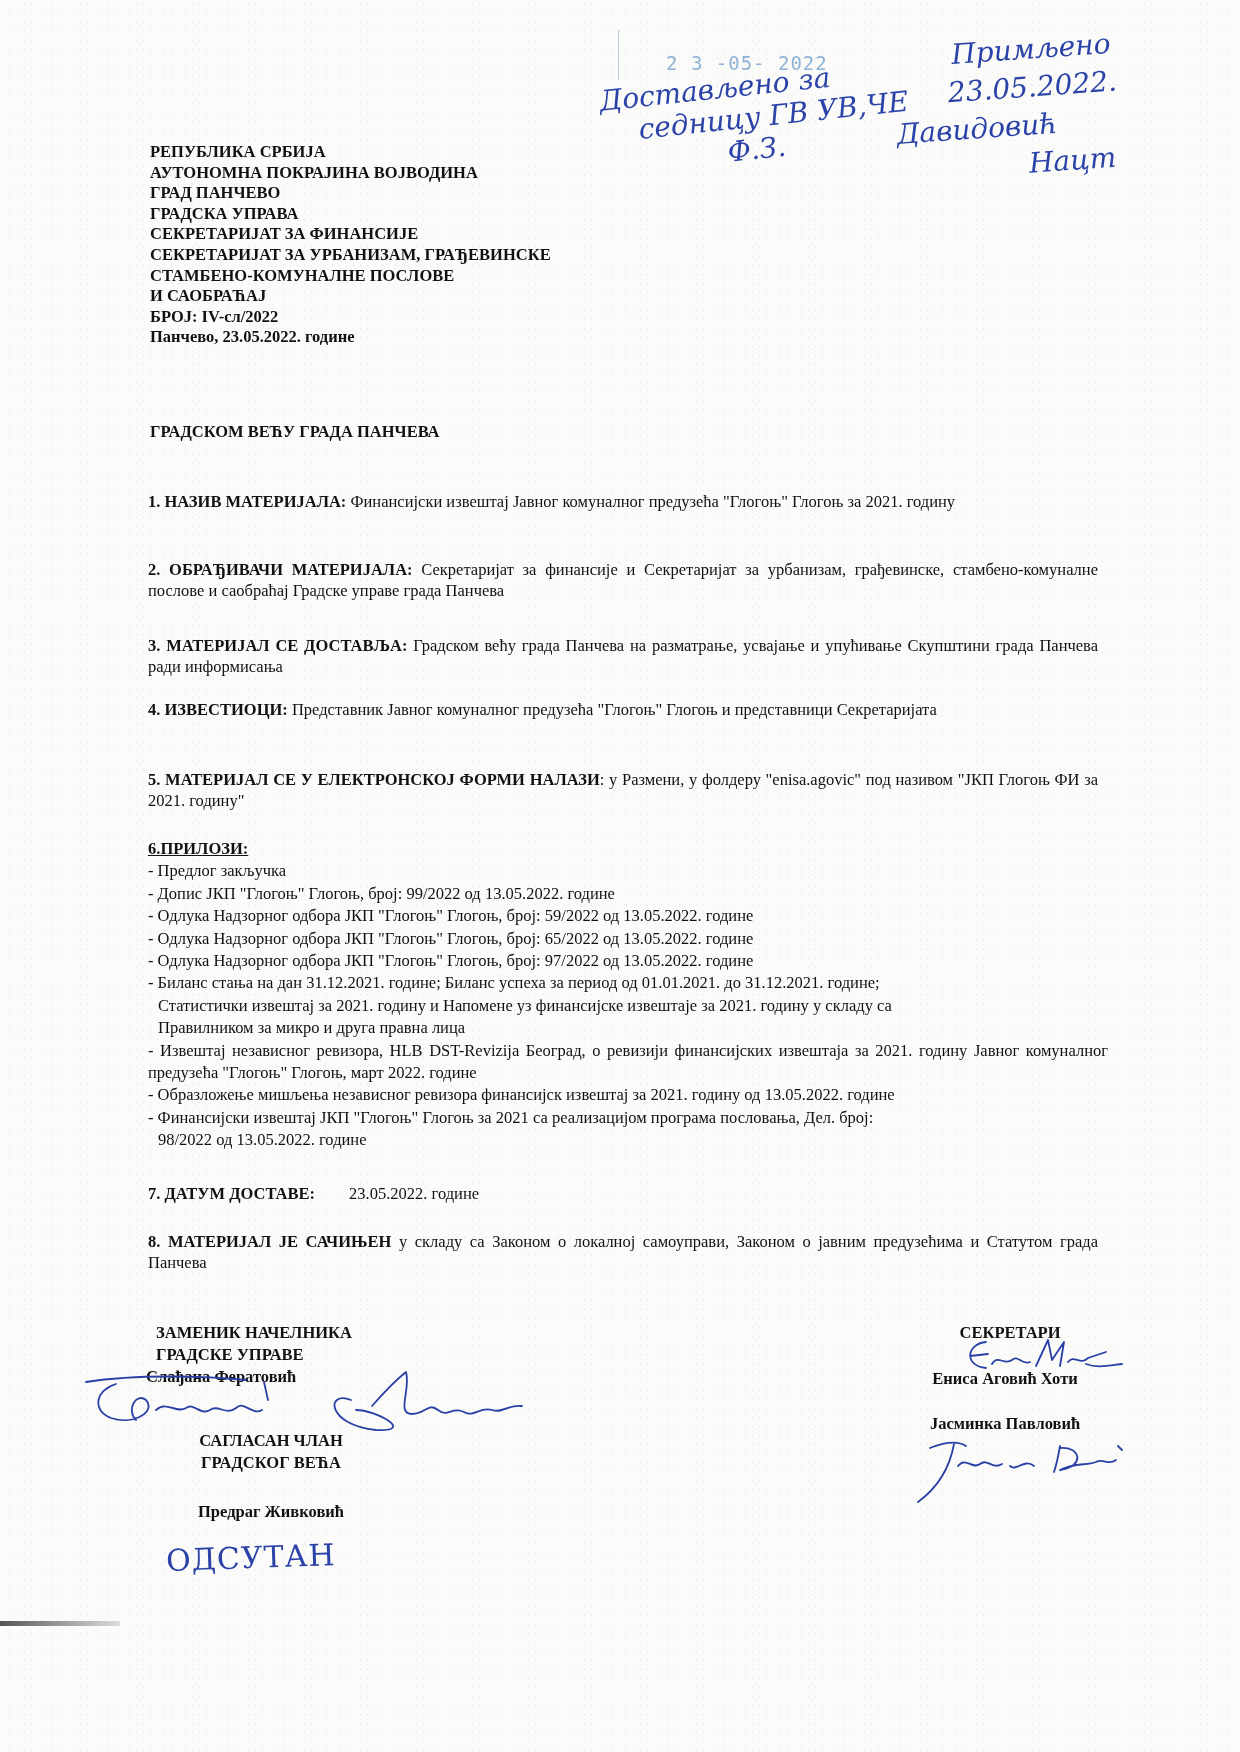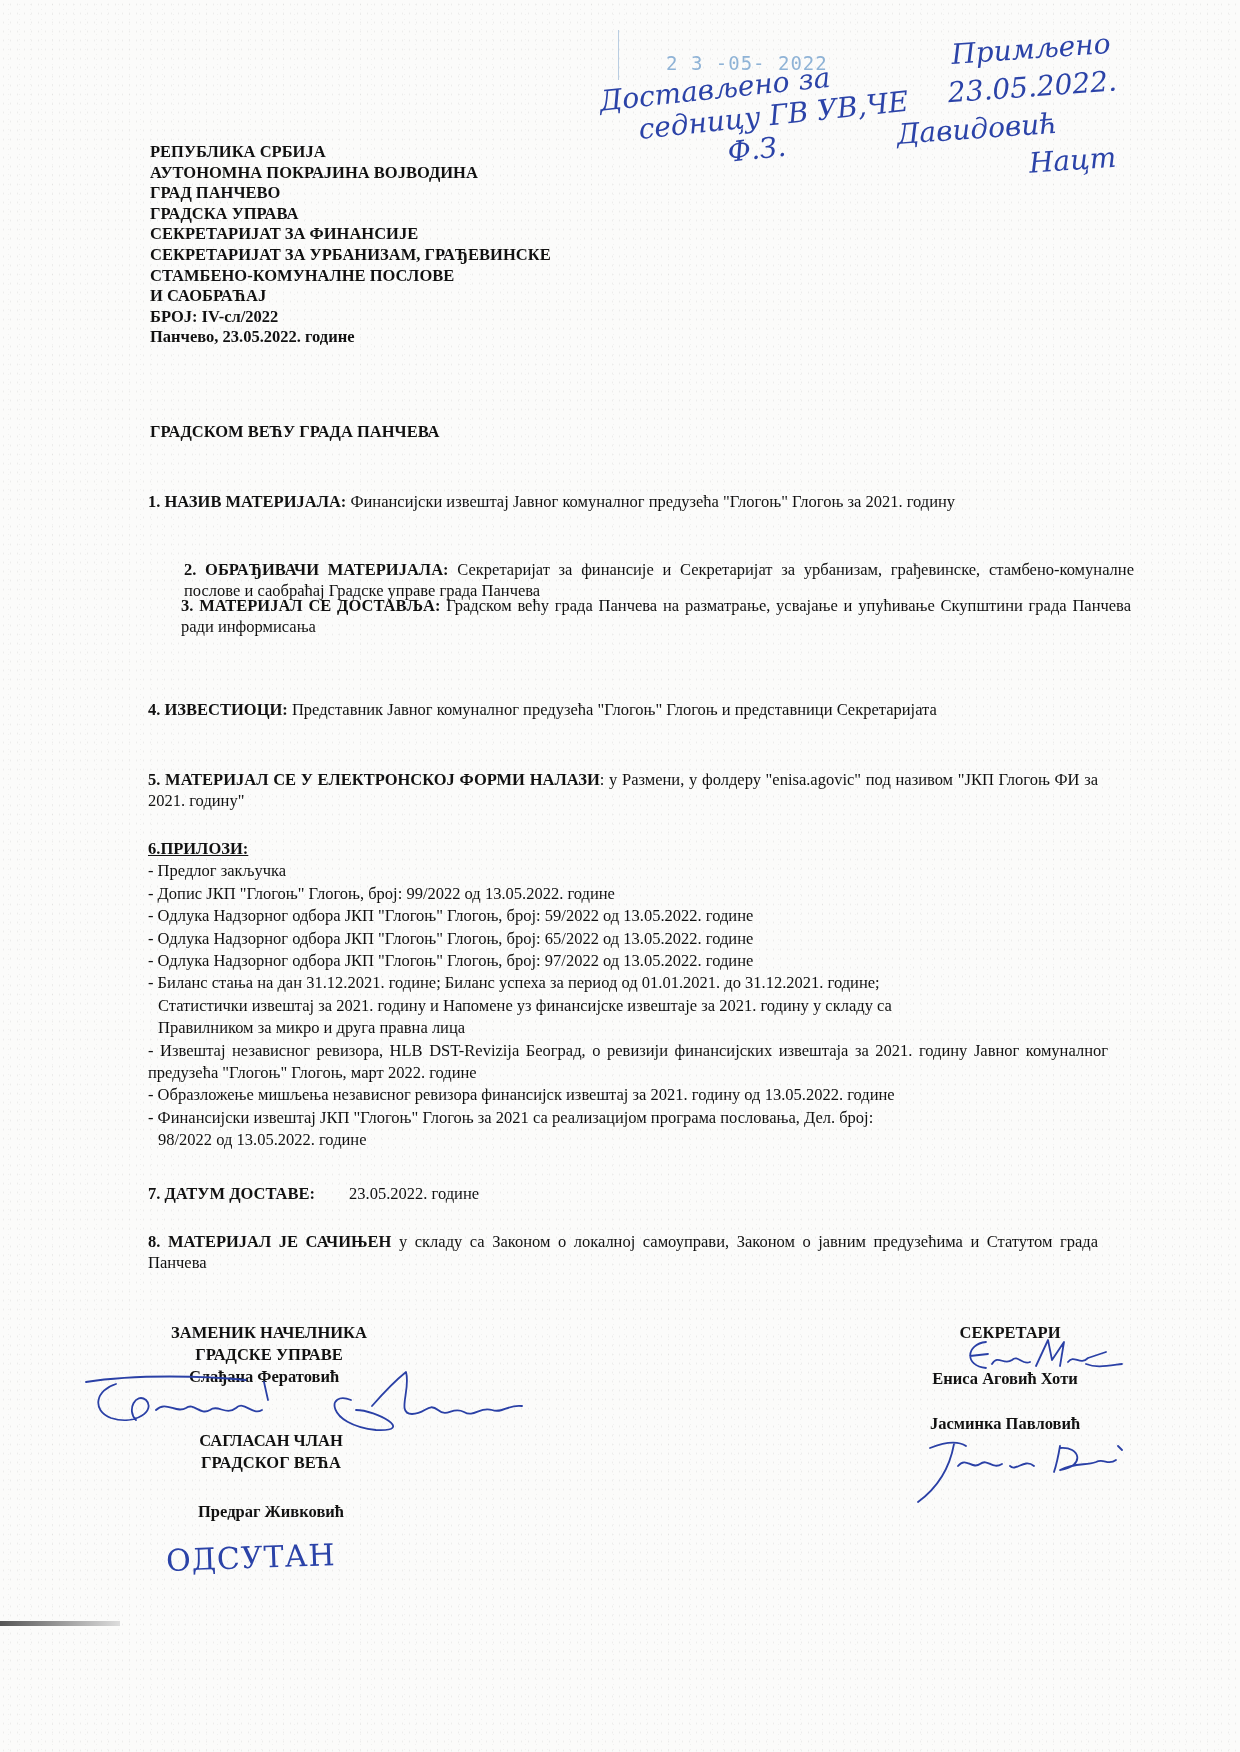--- a/index.html
+++ b/index.html
@@ -31,21 +31,21 @@
     }
     .section .lbl { font-weight: bold; }
     .attachments { position: absolute; left: 148px; top: 838px; width: 960px; font-size: 16.5px; line-height: 22.4px; }
     .attachments .title { font-weight: bold; text-decoration: underline; }
     .attachments .item { white-space: nowrap; }
     .attachments .item.wrap { white-space: normal; text-align: justify; }
     .attachments .cont { padding-left: 10px; white-space: nowrap; }
     .date-line { position: absolute; left: 148px; top: 1184px; font-size: 16.5px; }
     .date-line .lbl { font-weight: bold; }
     .date-line .val { margin-left: 34px; }
-    .sig-left { position: absolute; left: 144px; top: 1322px; font-weight: bold; font-size: 16.5px; line-height: 22px; text-align: center; width: 250px; }
+    .sig-left { position: absolute; left: 156px; top: 1322px; font-weight: bold; font-size: 16.5px; line-height: 22px; text-align: left; width: 250px; }
     .sig-left2 { position: absolute; left: 146px; top: 1430px; font-weight: bold; font-size: 16.5px; line-height: 22px; text-align: center; width: 250px; }
     .sig-left3 { position: absolute; left: 146px; top: 1502px; font-weight: bold; font-size: 16.5px; width: 250px; text-align: center; }
     .sig-right { position: absolute; left: 900px; top: 1322px; font-weight: bold; font-size: 16.5px; line-height: 22px; text-align: center; width: 210px; }
     .sig-right2 { position: absolute; left: 900px; top: 1414px; font-weight: bold; font-size: 16.5px; width: 210px; text-align: center; }
     .stamp {
       position: absolute; left: 666px; top: 52px;
       font-family: "DejaVu Sans Mono", monospace; font-size: 19px; color: #8fb3d6; letter-spacing: 1px;
     }
     .stamp-line { position: absolute; left: 618px; top: 30px; width: 1px; height: 50px; background: #b9cde2; }
     .hand { position: absolute; color: #2b43a8; font-family: "DejaVu Serif", serif; font-style: italic; }
@@ -87,26 +87,26 @@
     <div>Панчево,  23.05.2022. године</div>
   </div>
 
   <div class="addressee">ГРАДСКОМ ВЕЋУ ГРАДА ПАНЧЕВА</div>
 
   <div class="section" style="top:492px;">
     <span class="lbl">1. НАЗИВ МАТЕРИЈАЛА:</span>
     <span>Финансијски извештај Јавног комуналног предузећа "Глогоњ" Глогоњ за 2021. годину</span>
   </div>
 
-  <div class="section" style="top:560px;margin-left:36px;">
+  <div class="section" style="top:560px;">
     <span class="lbl">2. ОБРАЂИВАЧИ МАТЕРИЈАЛА:</span>
     <span>Секретаријат за финансије и Секретаријат за урбанизам, грађевинске, стамбено-комуналне послове и саобраћај Градске управе града Панчева</span>
   </div>
 
-  <div class="section" style="top:596px;margin-left:33px;">
+  <div class="section" style="top:636px;">
     <span class="lbl">3. МАТЕРИЈАЛ СЕ ДОСТАВЉА:</span>
     <span>Градском већу града Панчева на разматрање, усвајање и упућивање Скупштини града Панчева ради информисања</span>
   </div>
 
   <div class="section" style="top:700px;">
     <span class="lbl">4. ИЗВЕСТИОЦИ:</span>
     <span>Представник Јавног комуналног предузећа "Глогоњ" Глогоњ и представници Секретаријата</span>
   </div>
 
   <div class="section" style="top:770px;">

